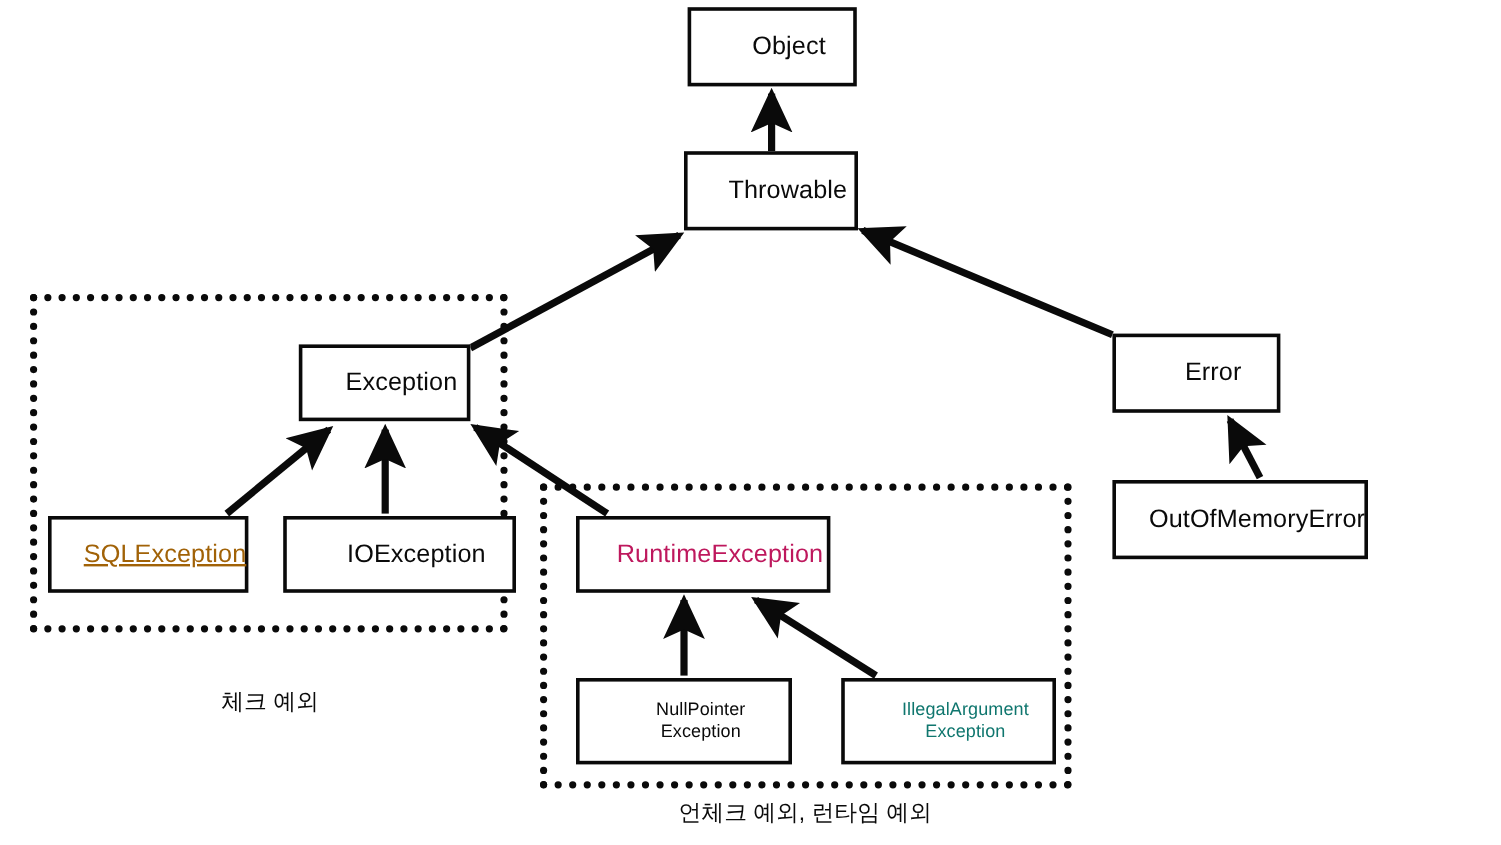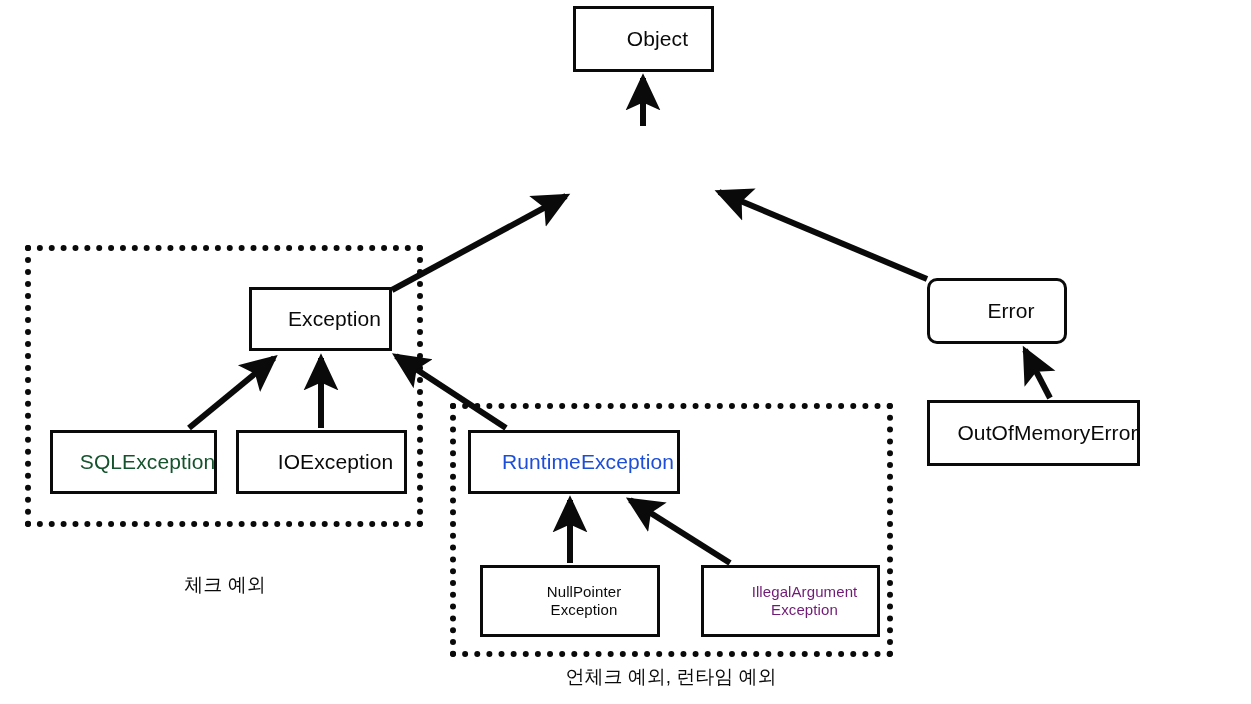--- a/index.html
+++ b/index.html
@@ -88,25 +88,26 @@
         <line x1="189" y1="428" x2="274" y2="358"></line>
         <line x1="321" y1="428" x2="321" y2="358"></line>
         <line x1="506" y1="428" x2="396" y2="356"></line>
         <line x1="1050" y1="398" x2="1025" y2="350"></line>
         <line x1="570" y1="563" x2="570" y2="500"></line>
         <line x1="730" y1="563" x2="630" y2="500"></line>
       </g>
   </svg>
 
   <div class="node" id="node-object" style="left: 573px; top: 6px; width: 141px; height: 66px; border-color: rgb(10, 10, 10); color: rgb(10, 10, 10);">Object</div>
+  <div class="node" id="node-throwable" style="left: 570px; top: 126px; width: 145px; height: 66px; border-color: rgb(10, 10, 10); color: rgb(10, 10, 10);">Throwable</div>
   <div class="node" id="node-exception" style="left: 249px; top: 287px; width: 143px; height: 64px; border-color: rgb(10, 10, 10); color: rgb(10, 10, 10);">Exception</div>
-  <div class="node" id="node-error" style="left: 927px; top: 278px; width: 140px; height: 66px; border-color: rgb(10, 10, 10); color: rgb(10, 10, 10); border-radius: 10px;">Error</div>
-  <div class="node" id="node-sqlexception" style="left: 50px; top: 430px; width: 167px; height: 64px; border-color: rgb(10, 10, 10); color: #14532d;">SQLException</div>
-  <div class="node" id="node-ioexception" style="left: 236px; top: 430px; width: 171px; height: 64px; border-color: rgb(10, 10, 10); color: rgb(10, 10, 10);">IOException</div>
-  <div class="node" id="node-runtimeexception" style="left: 468px; top: 430px; width: 212px; height: 64px; border-color: rgb(10, 10, 10); color: #1d4ed8;">RuntimeException</div>
+  <div class="node" id="node-error" style="left: 927px; top: 278px; width: 140px; height: 66px; border-color: rgb(10, 10, 10); color: rgb(10, 10, 10);">Error</div>
+  <div class="node" id="node-sqlexception" style="left: 40px; top: 430px; width: 167px; height: 64px; border-color: rgb(10, 10, 10); color: #a16207; text-decoration: underline;">SQLException</div>
+  <div class="node" id="node-ioexception" style="left: 236px; top: 430px; width: 194px; height: 64px; border-color: rgb(10, 10, 10); color: rgb(10, 10, 10);">IOException</div>
+  <div class="node" id="node-runtimeexception" style="left: 480px; top: 430px; width: 212px; height: 64px; border-color: rgb(10, 10, 10); color: #be185d;">RuntimeException</div>
   <div class="node" id="node-outofmemoryerror" style="left: 927px; top: 400px; width: 213px; height: 66px; border-color: rgb(10, 10, 10); color: rgb(10, 10, 10);">OutOfMemoryError</div>
   <div class="node two-line" id="node-nullpointerexception" style="left: 480px; top: 565px; width: 180px; height: 72px; border-color: rgb(10, 10, 10); color: rgb(10, 10, 10);">NullPointer<br>Exception</div>
-  <div class="node two-line" id="node-illegalargumentexception" style="left: 701px; top: 565px; width: 179px; height: 72px; border-color: rgb(10, 10, 10); color: #701a75;">IllegalArgument<br>Exception</div>
+  <div class="node two-line" id="node-illegalargumentexception" style="left: 701px; top: 565px; width: 179px; height: 72px; border-color: rgb(10, 10, 10); color: #0f766e;">IllegalArgument<br>Exception</div>
 
   <div class="caption" id="cap-checked" style="top: 534px; left: 0px; width: 450px; margin-top: 38px;">체크 예외</div>
   <div class="caption" id="cap-unchecked" style="top: 664px; left: 0px; width: 1342px;">언체크 예외, 런타임 예외</div>
 
 </div>
 
 </body></html>

